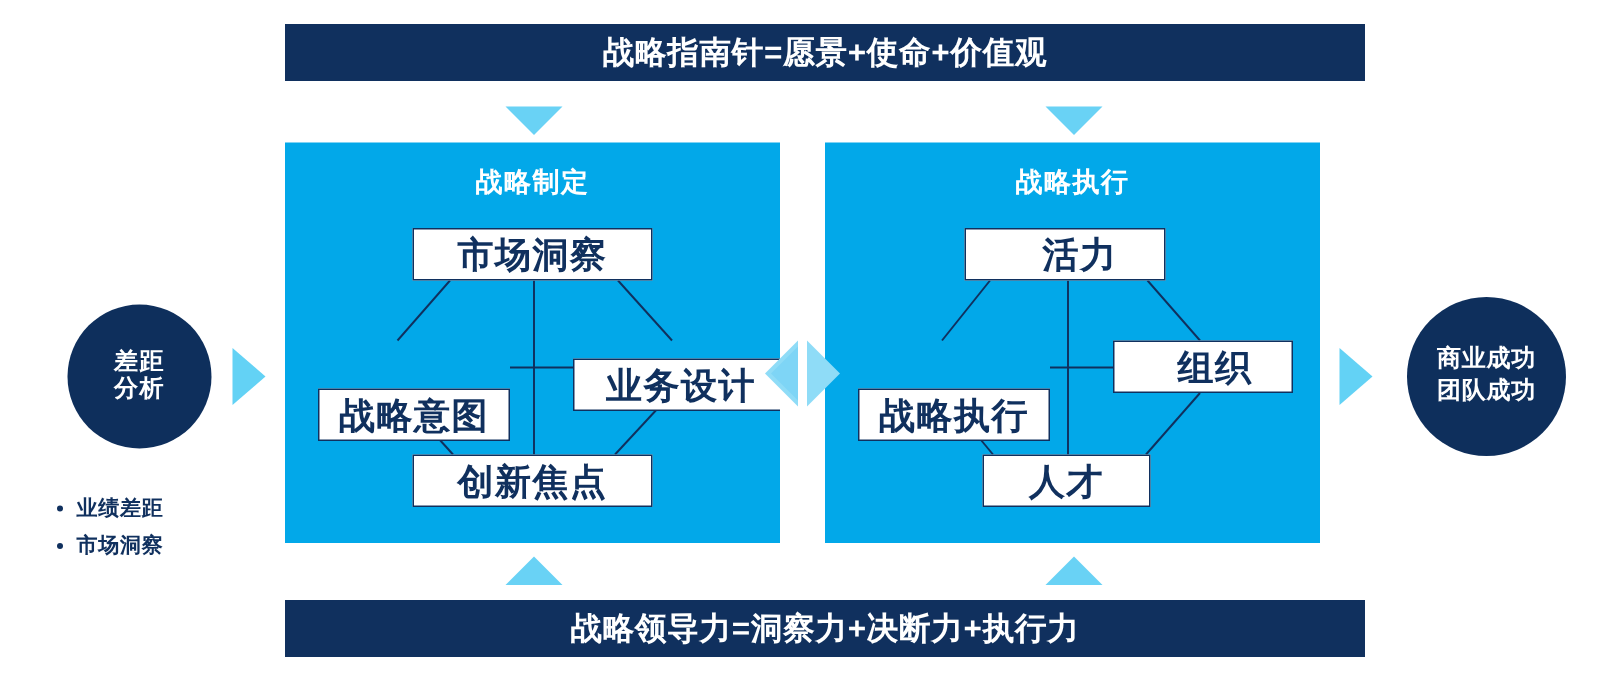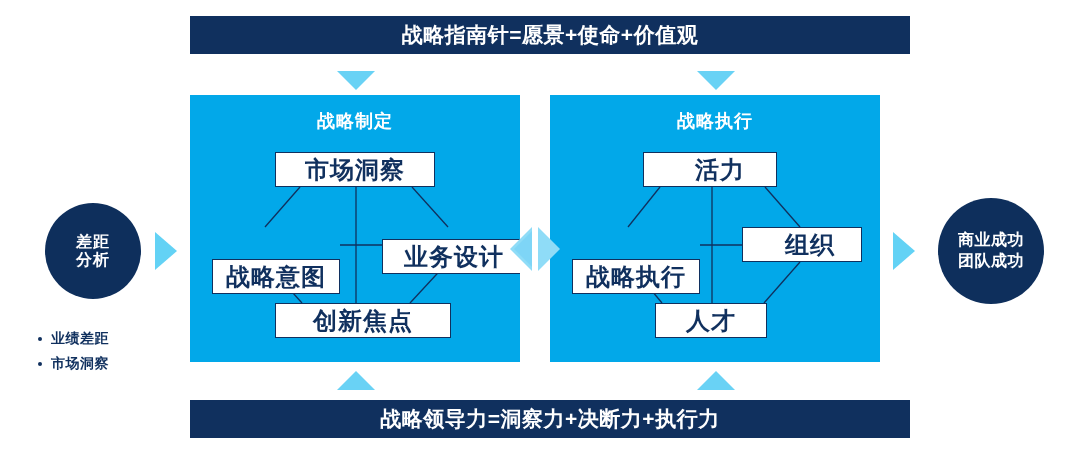--- a/index.html
+++ b/index.html
@@ -73,21 +73,21 @@
     display: flex;
     align-items: center;
     justify-content: center;
     box-sizing: border-box;
     z-index: 3;
     height: 35px;
   }
   .node-top    { top: 57px;  left: 85px;  width: 160px; }
   .node-left   { top: 132px; left: 22px;  width: 128px; margin-top: 32px; }
   .node-right  { top: 144px; left: 192px; width: 144px; }
-  .node-bottom { top: 208px; left: 85px;  width: 176px; }
+  .node-bottom { top: 208px; left: 85px;  width: 160px; }
 
   .panel-right .node-top    { top: 57px;  left: 93px;  width: 134px; padding-left: 20px; }
   .panel-right .node-left   { top: 132px; left: 22px;  width: 128px; }
   .panel-right .node-right  { top: 132px; left: 192px; width: 120px; padding-left: 16px; }
   .panel-right .node-bottom { top: 208px; left: 105px; width: 112px; }
 
   .connectors {
     position: absolute;
     top: 0; left: 0;
     width: 330px;

